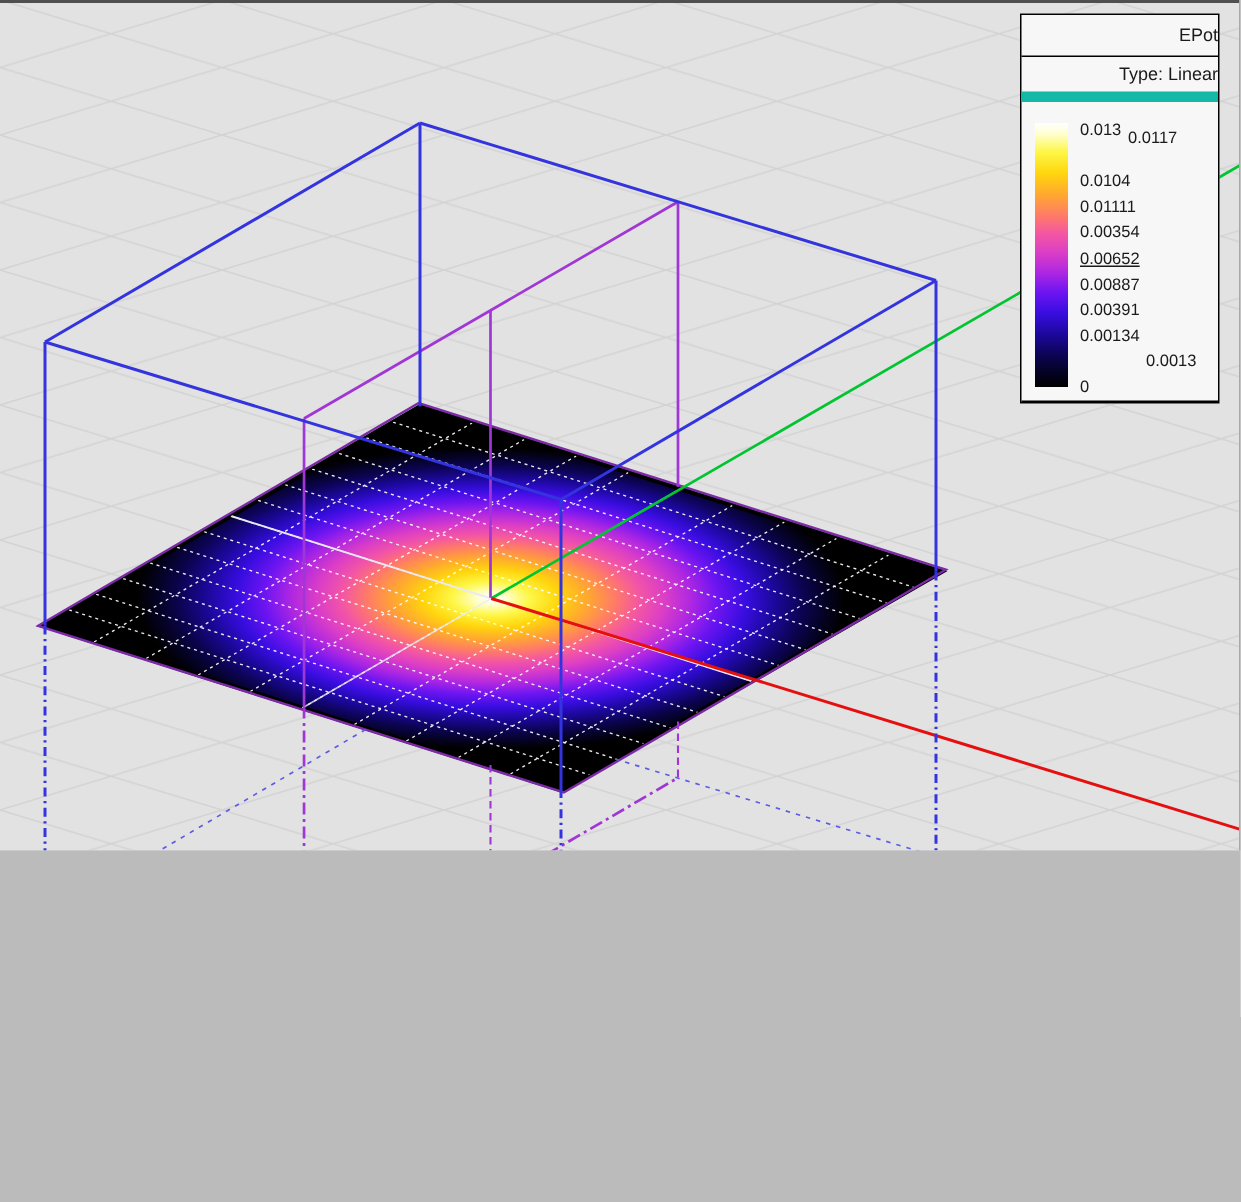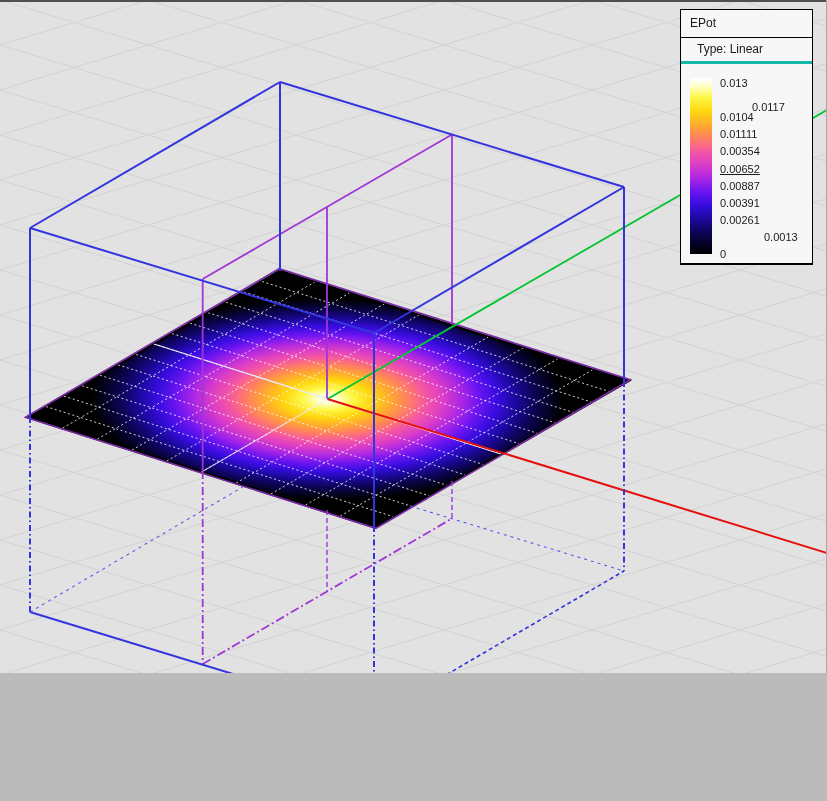--- a/index.html
+++ b/index.html
@@ -1,30 +1,31 @@
 <!DOCTYPE html>
 <html><head>
 <meta charset="utf-8">
 <style>
   html,body{margin:0;padding:0;background:#bbb;}
   .screen{
-    position:relative;width:827px;height:673px;overflow:hidden;
+    position:relative;width:827px;height:567px;overflow:hidden;
     background:#e2e2e2;border-right:1px solid #a8a8a8;box-sizing:border-box;
     font-family:"Liberation Sans", sans-serif;
+    text-align:right;
   }
   .topbar{position:absolute;left:0;top:0;width:100%;height:2px;background:#4f4f4f;z-index:5;}
   svg.scene{position:absolute;left:0;top:0;}
   
   .legend{
     position:absolute;left:680px;top:9px;width:131px;z-index:10;
     background:#f7f7f7;border:1px solid #000;
     font-size:12px;color:#1a1a1a;
   }
   .leg-title{padding:6px 0 7px 9px;border-bottom:1px solid #000;}
-  .leg-type{padding:4px 0 5px 16px;border-bottom:3px solid #14b8a6;}
+  .leg-type{padding:4px 0 5px 16px;border-bottom:7px solid #14b8a6;}
   .cbar-section{position:relative;height:199px;border-bottom:1px solid #000;}
   .cbar{position:absolute;left:9px;top:14px;width:22px;height:176px;}
   .tick{position:absolute;left:39px;height:12px;line-height:12px;font-size:11px;white-space:nowrap;}
   .stats{padding:5px 0 4px 9px;line-height:17px;font-size:12px;}
   .stats div{white-space:nowrap;}
 </style>
 </head>
 <body>
 
 <div class="screen">
@@ -137,26 +138,26 @@
     </g>
   </svg>
 
   <div class="legend">
     <div class="leg-title">EPot</div>
     <div class="leg-type">Type: Linear</div>
     <div class="cbar-section">
       <div class="cbar" id="cbar" style="background: linear-gradient(rgb(255, 255, 255) 0%, rgb(255, 255, 210) 4%, rgb(253, 247, 71) 11%, rgb(255, 214, 13) 19%, rgb(255, 169, 47) 27%, rgb(255, 123, 103) 35%, rgb(243, 86, 163) 42%, rgb(220, 62, 198) 49%, rgb(171, 38, 227) 57%, rgb(110, 21, 241) 64%, rgb(56, 13, 224) 72%, rgb(28, 8, 156) 80%, rgb(12, 4, 83) 88%, rgb(4, 2, 32) 95%, rgb(0, 0, 0) 100%);"></div>
       <div id="tick-container">
           <div class="tick" style="top: 13px;">0.013</div>
-          <div class="tick" style="top: 37px; padding-left: 32px;">0.0117</div>
+          <div class="tick" style="top: 18px; padding-left: 32px;">0.0117</div>
           <div class="tick" style="top: 47.2px;">0.0104</div>
           <div class="tick" style="top: 64.3px;">0.01111</div>
           <div class="tick" style="top: 81.4px;">0.00354</div>
           <div class="tick" style="top: 98.5px; text-decoration: underline;">0.00652</div>
           <div class="tick" style="top: 115.6px;">0.00887</div>
           <div class="tick" style="top: 132.7px;">0.00391</div>
-          <div class="tick" style="top: 149.8px;">0.00261</div>
+          <div class="tick" style="top: 149.8px;">0.00134</div>
           <div class="tick" style="top: 166.9px; margin-left: 44px;">0.0013</div>
           <div class="tick" style="top: 184px;">0</div>
         </div>
     </div>
   </div>
 </div>
 
 </body></html>

